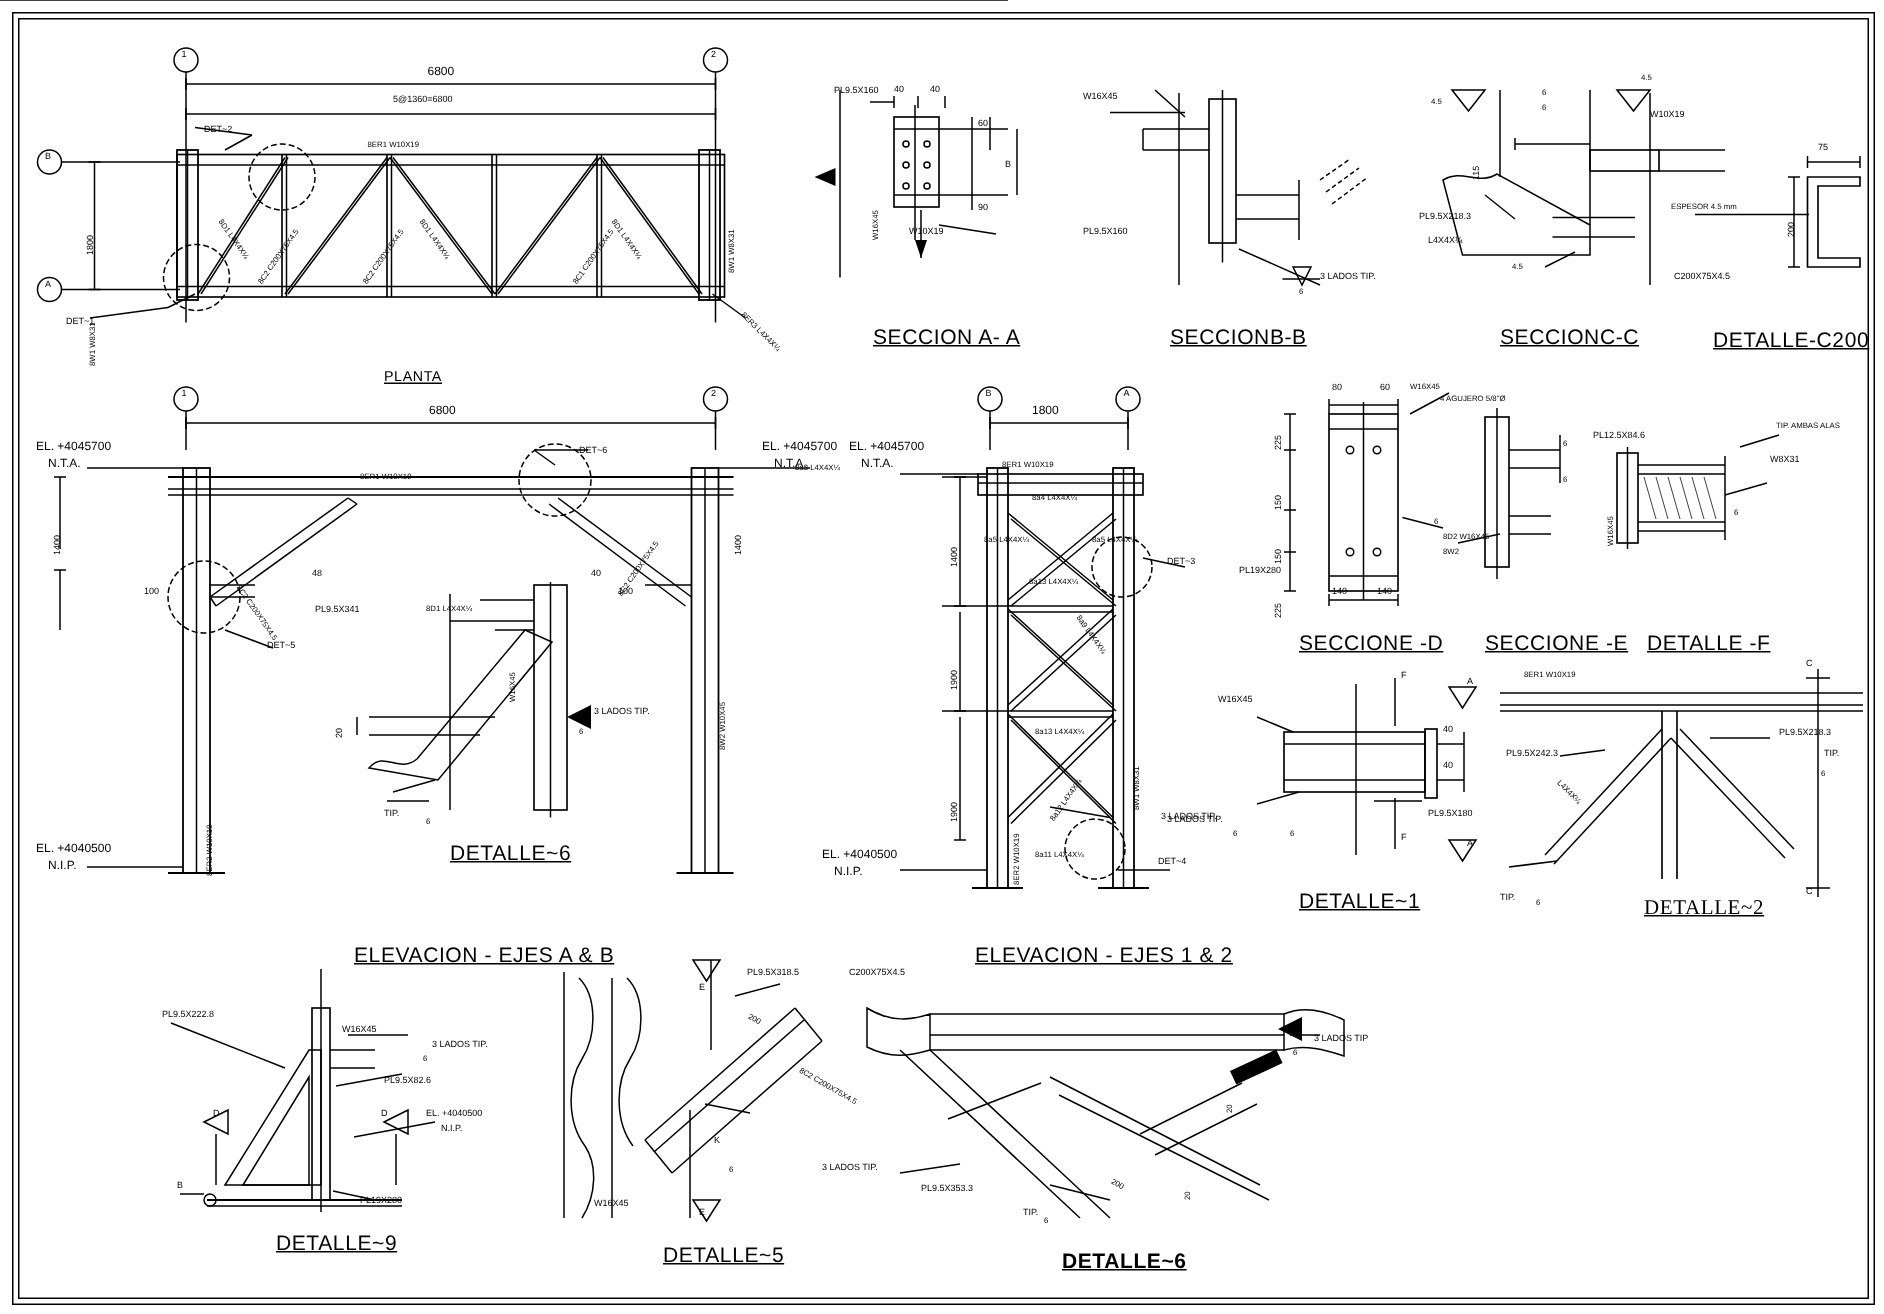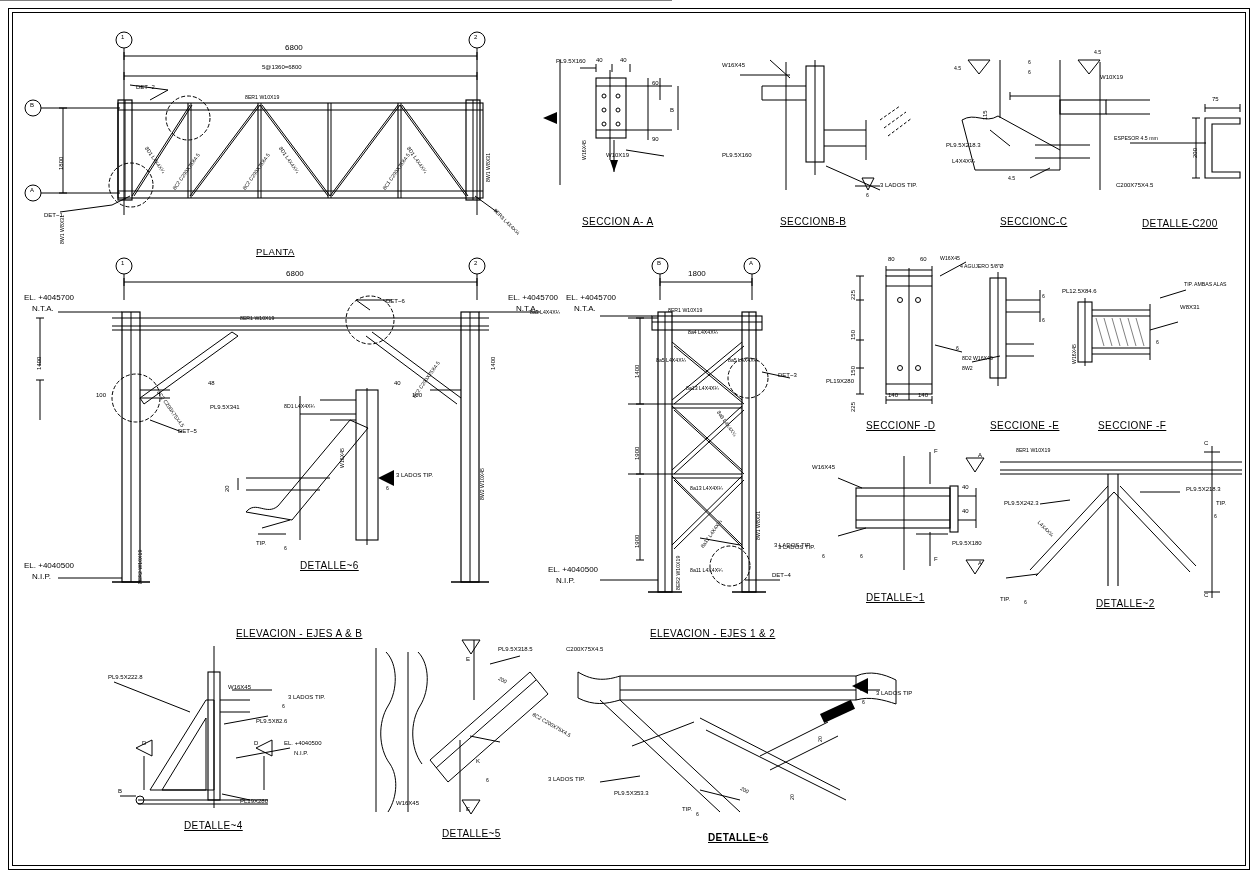--- a/index.html
+++ b/index.html
@@ -5,21 +5,21 @@
   html,body{margin:0;padding:0;background:#ffffff;}
   body{font-family:"Liberation Sans", sans-serif;}
   #sheet{position:relative;width:1256px;height:876px;background:#fff;overflow:hidden;}
   .frame{position:absolute;left:8px;top:8px;width:1240px;height:860px;border:1.5px solid #000;}
   .frame2{position:absolute;left:12px;top:12px;width:1232px;height:852px;border:0.8px solid #000;}
   svg{position:absolute;left:0;top:0;width:1256px;height:876px;overflow:visible;}
   .lbl{position:absolute;font-size:7px;color:#000;white-space:nowrap;line-height:1.05;}
   .lbl.s6{font-size:6px;}
   .lbl.s5{font-size:5.2px;}
   .lbl.s8{font-size:8px;}
-  .ttl{position:absolute;font-size:10px;color:#000;white-space:nowrap;text-decoration:underline;letter-spacing:.4px;}
+  .ttl{position:absolute;font-size:14px;color:#000;white-space:nowrap;text-decoration:underline;letter-spacing:.4px;}
   .ttl.big{font-size:9.5px;}
   .rot90{transform:rotate(-90deg);transform-origin:0 0;}
   .rotm45{transform:rotate(45deg);transform-origin:0 0;}
   .rot55{transform:rotate(-55deg);transform-origin:0 0;}
   .rotm55{transform:rotate(55deg);transform-origin:0 0;}
   .rotm30{transform:rotate(30deg);transform-origin:0 0;}
   .hatch{fill:none;stroke:#000;stroke-width:.5;}
 </style>
 </head>
 <body>
@@ -517,34 +517,34 @@
   <div class="lbl s6 rot90" style="left:850px;top:300px;">225</div>
   <div class="lbl s6 rot90" style="left:850px;top:340px;">150</div>
   <div class="lbl s6 rot90" style="left:850px;top:376px;">150</div>
   <div class="lbl s6 rot90" style="left:850px;top:412px;">225</div>
   <div class="lbl s6" style="left:888px;top:392px;">140</div>
   <div class="lbl s6" style="left:918px;top:392px;">140</div>
   <div class="lbl s5" style="left:940px;top:256px;">W16X45</div>
   <div class="lbl s5" style="left:960px;top:264px;">4 AGUJERO 5/8"Ø</div>
   <div class="lbl s6" style="left:826px;top:378px;">PL19X280</div>
   <div class="lbl s5" style="left:956px;top:346px;">6</div>
-  <div class="ttl" style="left:866px;top:420px;">SECCIONF -D</div>
+  <div class="ttl" style="left:866px;top:420px;">SECCIONE -D</div>
 
   <div class="lbl s5" style="left:962px;top:356px;">8D2 W16X45</div>
   <div class="lbl s5" style="left:962px;top:366px;">8W2</div>
   <div class="lbl s5" style="left:1042px;top:294px;">6</div>
   <div class="lbl s5" style="left:1042px;top:318px;">6</div>
   <div class="ttl" style="left:990px;top:420px;text-align:center;">SECCIONE -E</div>
 
   <div class="lbl s6" style="left:1062px;top:288px;">PL12.5X84.6</div>
   <div class="lbl s5" style="left:1184px;top:282px;">TIP. AMBAS ALAS</div>
   <div class="lbl s6" style="left:1180px;top:304px;">W8X31</div>
   <div class="lbl s5 rot90" style="left:1072px;top:364px;">W16X45</div>
   <div class="lbl s5" style="left:1156px;top:340px;">6</div>
-  <div class="ttl" style="left:1098px;top:420px;">SECCIONF -F</div>
+  <div class="ttl" style="left:1098px;top:420px;">DETALLE -F</div>
 
   <div class="lbl s6" style="left:812px;top:464px;">W16X45</div>
   <div class="lbl s6" style="left:962px;top:484px;">40</div>
   <div class="lbl s6" style="left:962px;top:508px;">40</div>
   <div class="lbl s6" style="left:952px;top:540px;">PL9.5X180</div>
   <div class="lbl s6" style="left:778px;top:544px;">3 LADOS TIP.</div>
   <div class="lbl s5" style="left:822px;top:554px;">6</div>
   <div class="lbl s5" style="left:860px;top:554px;">6</div>
   <div class="lbl s6" style="left:978px;top:452px;">A</div>
   <div class="lbl s6" style="left:978px;top:560px;">A</div>
@@ -555,34 +555,34 @@
   <div class="lbl s5" style="left:1016px;top:448px;">8ER1 W10X19</div>
   <div class="lbl s6" style="left:1186px;top:486px;">PL9.5X218.3</div>
   <div class="lbl s6" style="left:1004px;top:500px;">PL9.5X242.3</div>
   <div class="lbl s5 rotm45" style="left:1040px;top:520px;">L4X4X¼</div>
   <div class="lbl s6" style="left:1216px;top:500px;">TIP.</div>
   <div class="lbl s6" style="left:1000px;top:596px;">TIP.</div>
   <div class="lbl s6" style="left:1204px;top:440px;">C</div>
   <div class="lbl s6" style="left:1204px;top:592px;">C</div>
   <div class="lbl s5" style="left:1214px;top:514px;">6</div>
   <div class="lbl s5" style="left:1024px;top:600px;">6</div>
-  <div class="ttl" style="left:1096px;top:598px;">DETALLE~2</div>
+  <div class="ttl" style="left:1096px;top:598px;font-family:Liberation Serif, serif;">DETALLE~2</div>
 
   <div class="lbl s6" style="left:108px;top:674px;">PL9.5X222.8</div>
   <div class="lbl s6" style="left:228px;top:684px;">W16X45</div>
   <div class="lbl s6" style="left:288px;top:694px;">3 LADOS TIP.</div>
   <div class="lbl s6" style="left:256px;top:718px;">PL9.5X82.6</div>
   <div class="lbl s6" style="left:284px;top:740px;">EL. +4040500</div>
   <div class="lbl s6" style="left:294px;top:750px;">N.I.P.</div>
   <div class="lbl s6" style="left:240px;top:798px;">PL19X280</div>
   <div class="lbl s6" style="left:142px;top:740px;">D</div>
   <div class="lbl s6" style="left:254px;top:740px;">D</div>
   <div class="lbl s6" style="left:118px;top:788px;">B</div>
   <div class="lbl s5" style="left:282px;top:704px;">6</div>
-  <div class="ttl" style="left:184px;top:820px;">DETALLE~4</div>
+  <div class="ttl" style="left:184px;top:820px;">DETALLE~9</div>
 
   <div class="lbl s6" style="left:498px;top:646px;">PL9.5X318.5</div>
   <div class="lbl s5 rotm30" style="left:500px;top:676px;">200</div>
   <div class="lbl s6" style="left:396px;top:800px;">W16X45</div>
   <div class="lbl s6" style="left:466px;top:656px;">E</div>
   <div class="lbl s6" style="left:466px;top:806px;">E</div>
   <div class="lbl s6" style="left:476px;top:758px;">K</div>
   <div class="lbl s5" style="left:486px;top:778px;">6</div>
   <div class="lbl s5 rotm30" style="left:534px;top:712px;">8C2 C200X75X4.5</div>
   <div class="ttl" style="left:442px;top:828px;">DETALLE~5</div>

